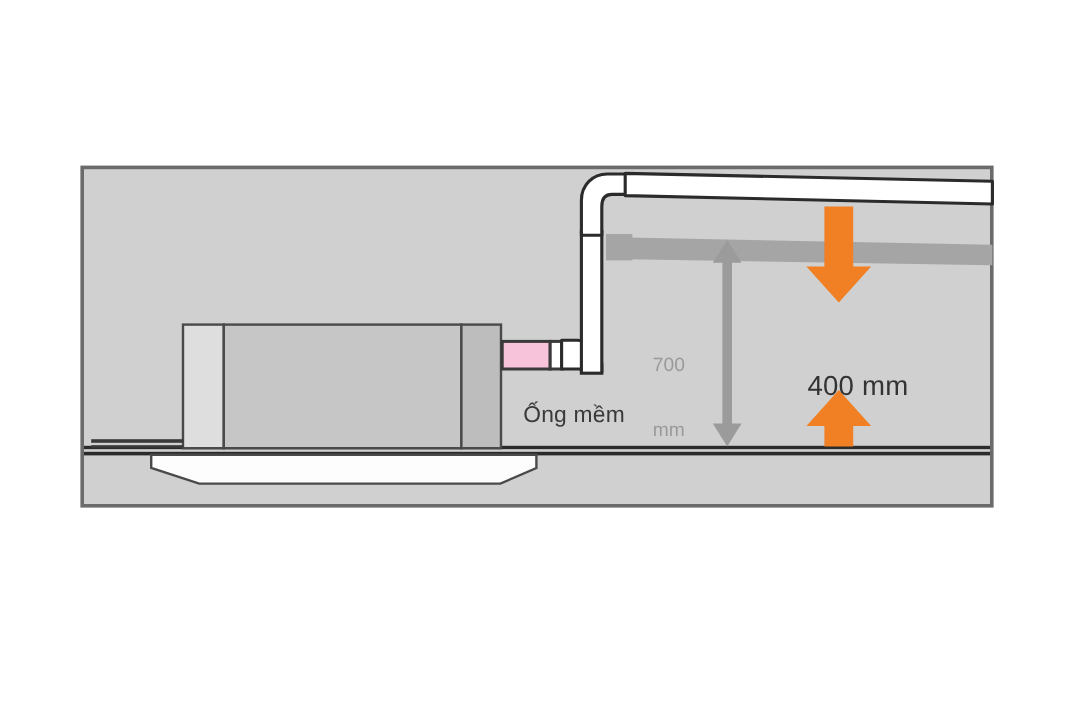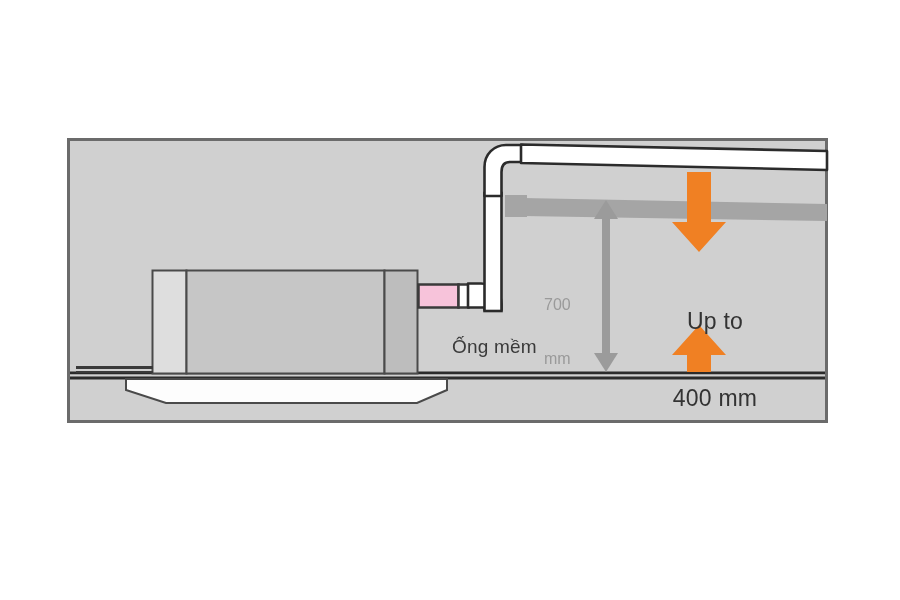--- a/index.html
+++ b/index.html
@@ -31,21 +31,20 @@
     position: absolute;
     white-space: pre;
     line-height: 1.12;
   }
   .lbl-flexduct {
     font-size: 19px;
     color: #3a3a3a;
     left: 436px;
     top: 336px;
     letter-spacing: 0.2px;
-    margin-left: 16px;
   }
   .lbl-clearance {
     font-size: 16px;
     color: #9a9a9a;
     left: 544px;
     top: 260px;
     text-align: left;
   }
   .lbl-upto {
     font-size: 23px;
@@ -145,17 +144,16 @@
   </svg>
 
   <div class="lbl lbl-flexduct">Ống mềm</div>
 
   <div class="lbl lbl-clearance">
     <div>700</div>
     <div>mm</div>
   </div>
 
   <div class="lbl lbl-upto">
-    <div>Up to</div>
     <div>400 mm</div>
   </div>
 
 </div>
 
 </body></html>

